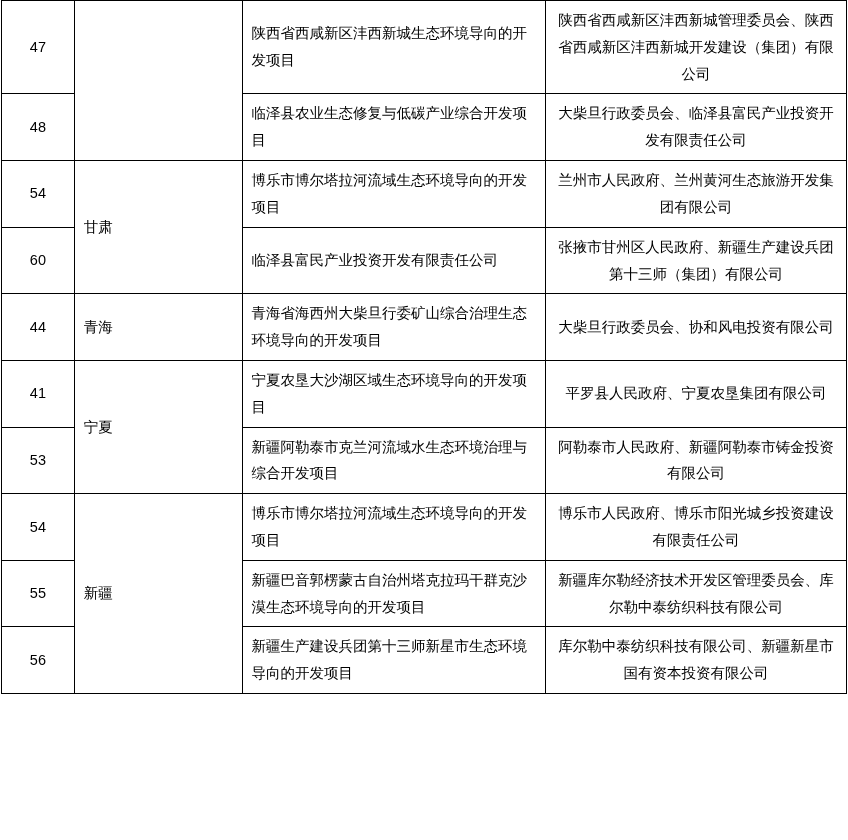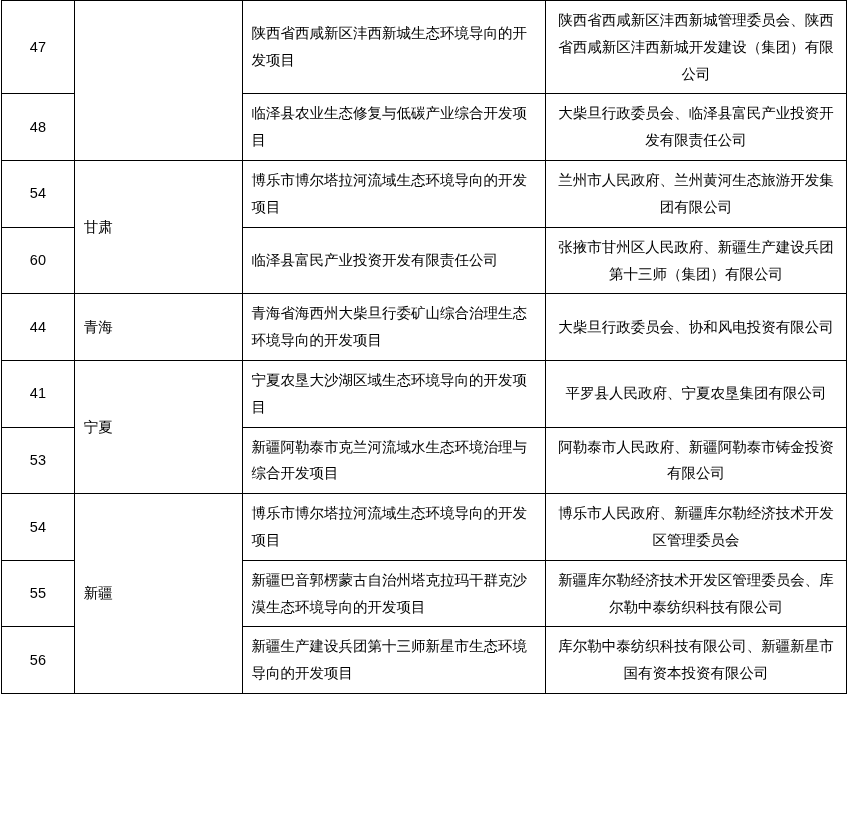--- a/index.html
+++ b/index.html
@@ -97,21 +97,21 @@
     <tr>
       <td class="col-num">53</td>
 
       <td class="col-project">新疆阿勒泰市克兰河流域水生态环境治理与综合开发项目</td>
       <td class="col-entity">阿勒泰市人民政府、新疆阿勒泰市铸金投资有限公司</td>
     </tr>
     <tr>
       <td class="col-num">54</td>
       <td class="col-region" rowspan="3">新疆</td>
       <td class="col-project">博乐市博尔塔拉河流域生态环境导向的开发项目</td>
-      <td class="col-entity">博乐市人民政府、新疆库尔勒经济技术开发区管理委员会</td>
+      <td class="col-entity">博乐市人民政府、博乐市阳光城乡投资建设有限责任公司</td>
     </tr>
     <tr>
       <td class="col-num">55</td>
 
       <td class="col-project">新疆巴音郭楞蒙古自治州塔克拉玛干群克沙漠生态环境导向的开发项目</td>
       <td class="col-entity">新疆库尔勒经济技术开发区管理委员会、库尔勒中泰纺织科技有限公司</td>
     </tr>
     <tr>
       <td class="col-num">56</td>
 

